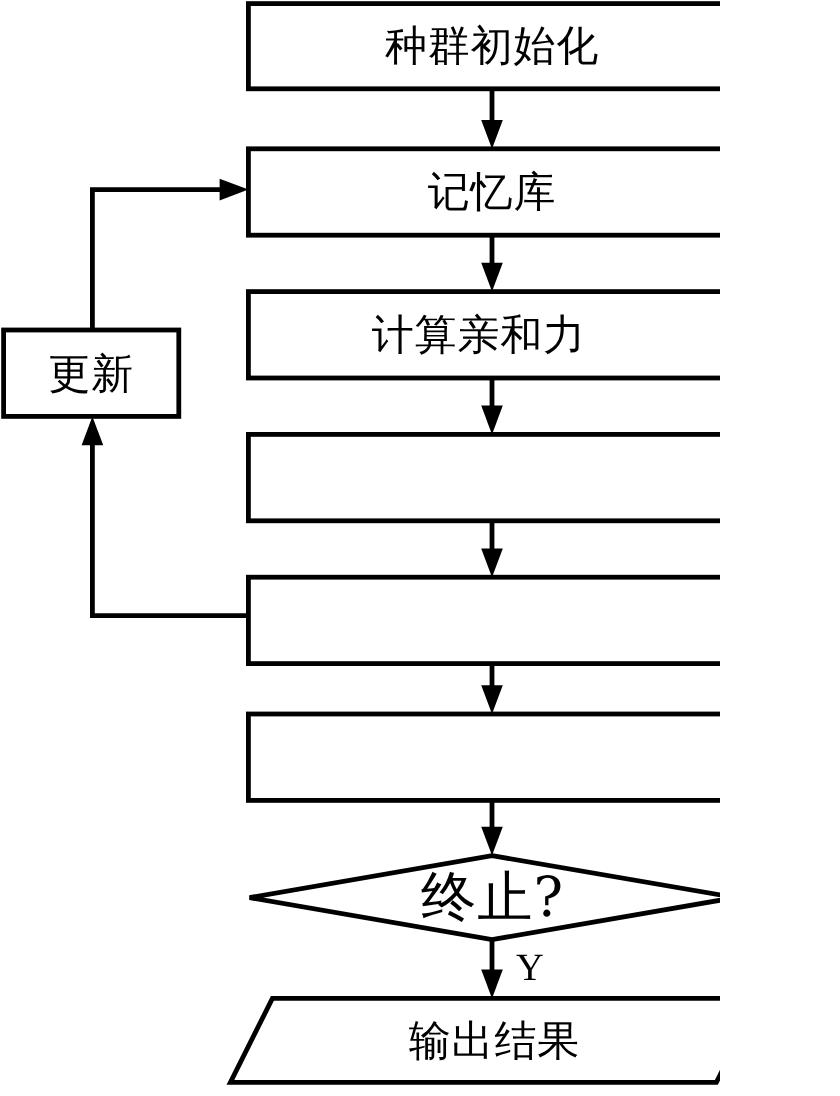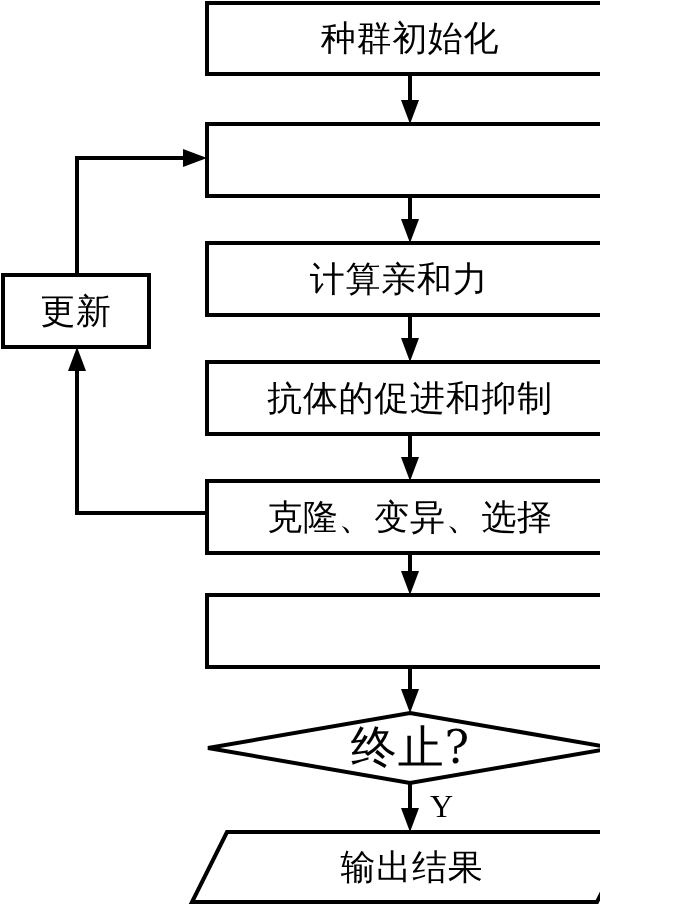--- a/index.html
+++ b/index.html
@@ -123,26 +123,25 @@
     <polyline class="connector" points="77,275 77,158 195,158"></polyline>
     <polygon class="arrowhead" points="207,158 183,149 183,167"></polygon>
 
     <polyline class="connector" points="613,748 693,748 693,158 625,158"></polyline>
     <polygon class="arrowhead" points="613,158 637,149 637,167"></polygon>
 
   </svg>
 
   <div class="node-label label-process" style="left:207px; top:3px; width:406px; height:71px;">种群初始化</div>
 
+  <div class="node-label label-process" style="left:207px; top:124px; width:406px; height:72px;">记忆库</div>
 
   <div class="node-label label-process" style="left:196px; top:243px; width:406px; height:72px;text-align:right;">计算亲和力</div>
 
-  <div class="node-label label-process" style="left:207px; top:362px; width:406px; height:72px;">抗体的促进和抑制</div>
 
-  <div class="node-label label-process" style="left:207px; top:481px; width:406px; height:72px;">克隆、变异、选择</div>
 
 
   <div class="node-label label-decision" style="left:208px; top:713px; width:405px; height:70px;">终止?</div>
 
   <div class="node-label label-output" style="left:192px; top:832px; width:440px; height:70px;">输出结果</div>
 
   <div class="node-label label-update" style="left:3px; top:275px; width:146px; height:72px;">更新</div>
 
   <div class="branch-label" style="left:430px; top:790px;">Y</div>
 

